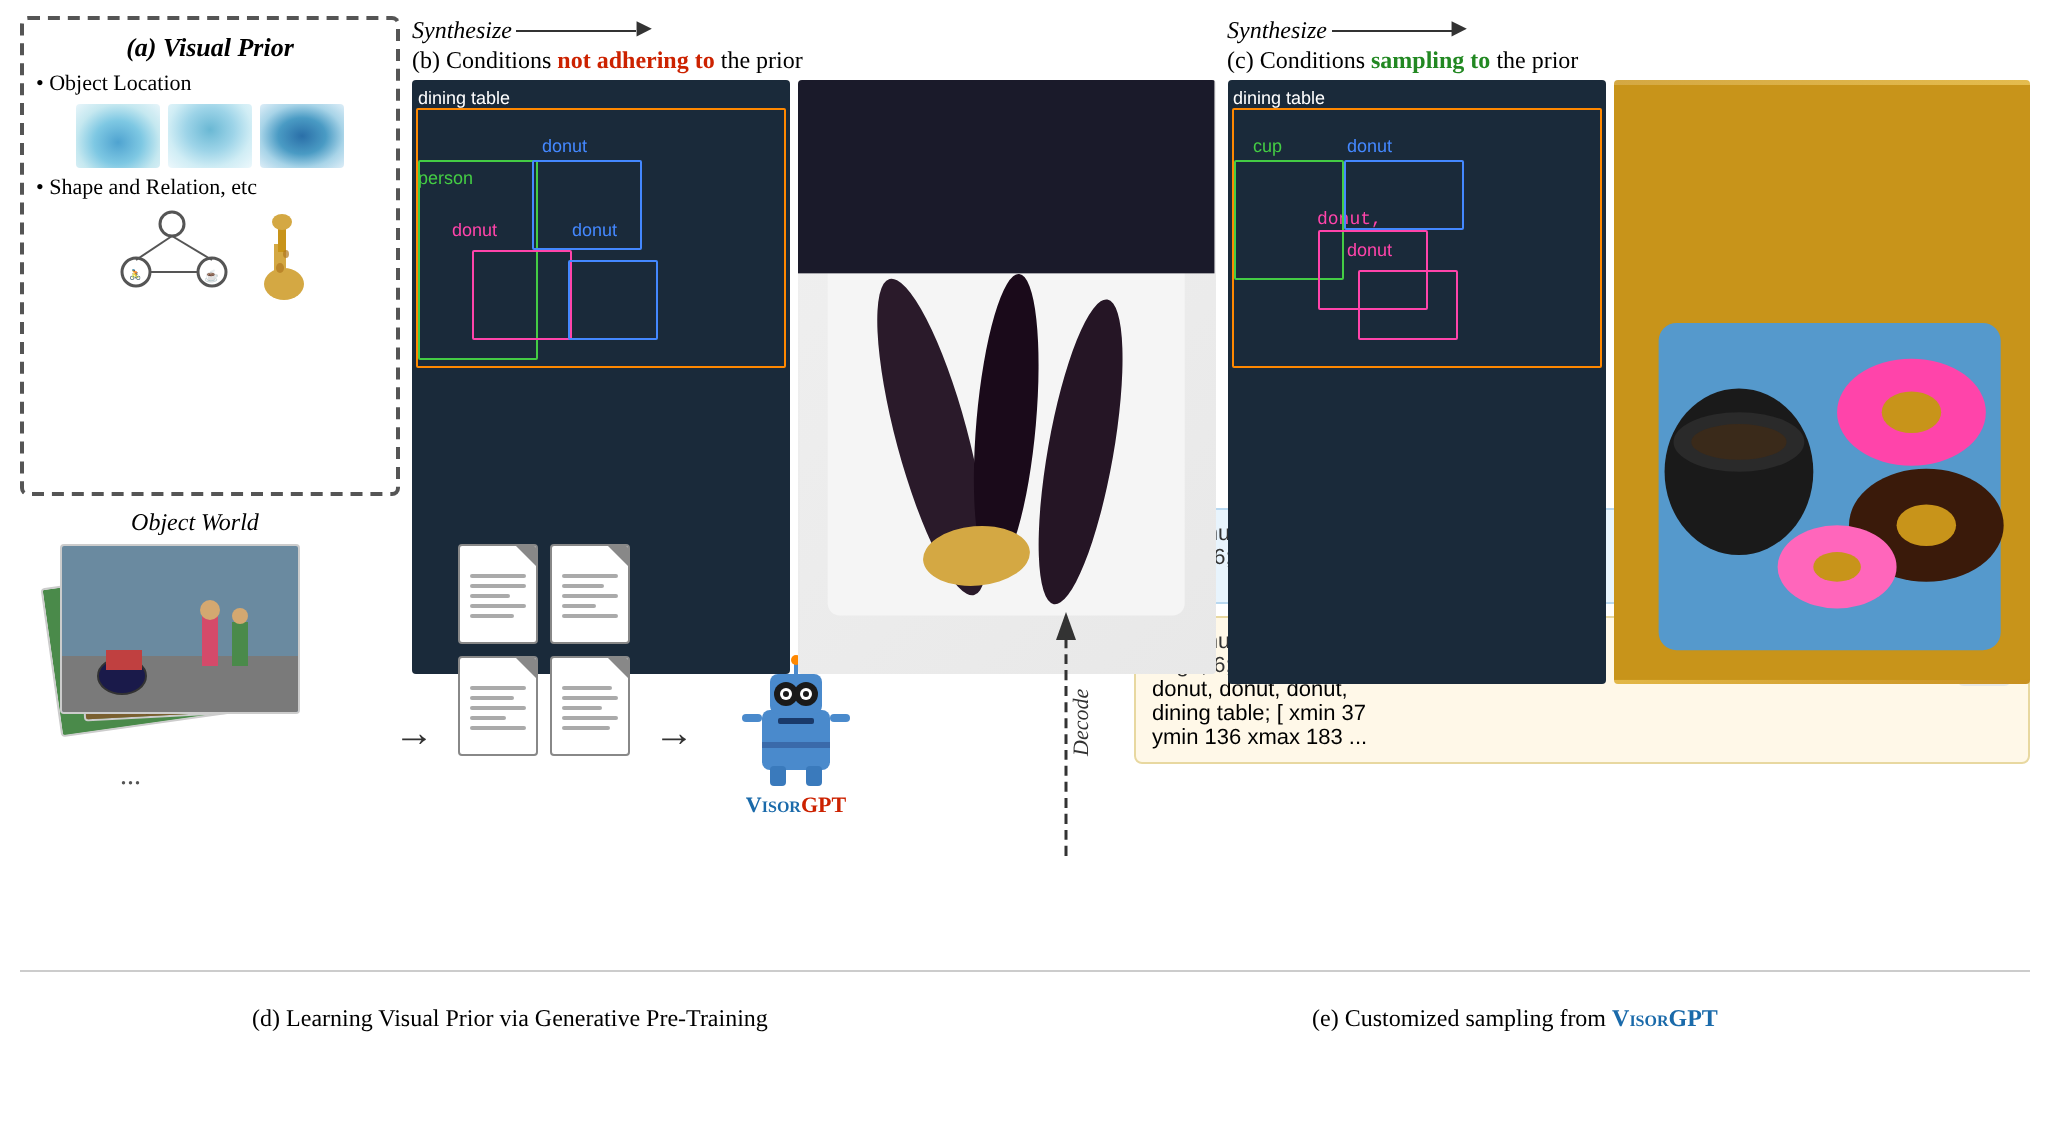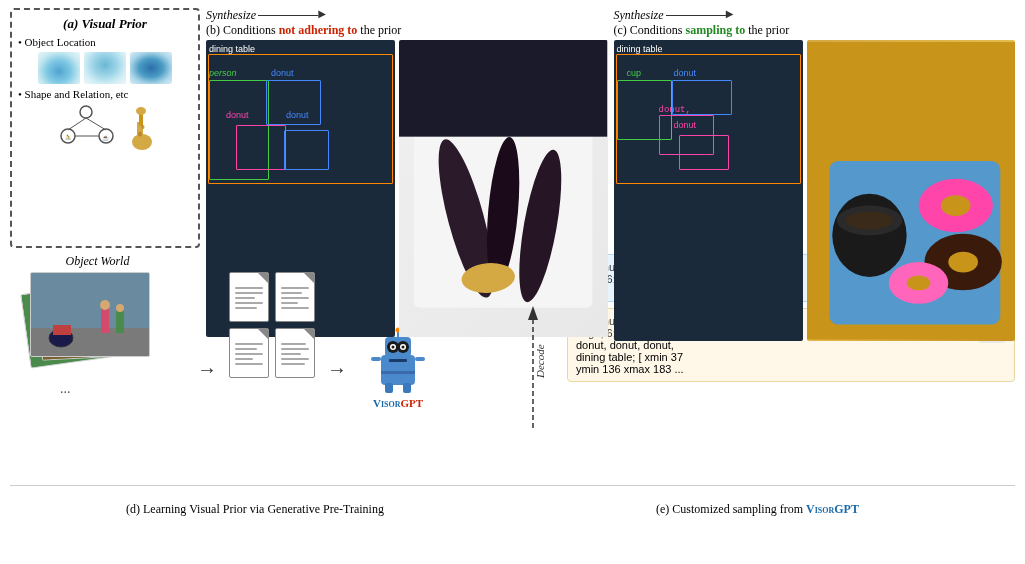--- a/index.html
+++ b/index.html
@@ -408,21 +408,21 @@
           <div class="synth-line"></div>
         </div>
       </div>
       <div class="panel-title">
         <span>(b) Conditions </span><span class="red-text bold-text">not adhering to</span><span> the prior</span>
       </div>
       <div class="panel-b-images">
 
         <div class="bbox-panel bbox-b">
           <span class="bbox-label-text" style="top:4px;left:3px;">dining table</span>
-          <span class="bbox-label-text" style="top:28px;left:3px;color:#44cc44;font-style:italic;">person</span>
+          <span class="bbox-label-text" style="top:44px;left:3px;color:#44cc44;">person</span>
           <span class="bbox-label-text" style="top:28px;left:65px;color:#4488ff;">donut</span>
           <span class="bbox-label-text" style="top:70px;left:20px;color:#ff44aa;">donut</span>
           <span class="bbox-label-text" style="top:70px;left:80px;color:#4488ff;">donut</span>
 
           <div class="bbox-rect bbox-orange" style="top:14px;left:2px;right:2px;height:130px;"></div>
 
           <div class="bbox-rect bbox-green" style="top:40px;left:3px;width:60px;height:100px;"></div>
 
           <div class="bbox-rect bbox-blue" style="top:40px;left:60px;width:55px;height:45px;"></div>
           <div class="bbox-rect bbox-pink" style="top:85px;left:30px;width:50px;height:45px;"></div>

